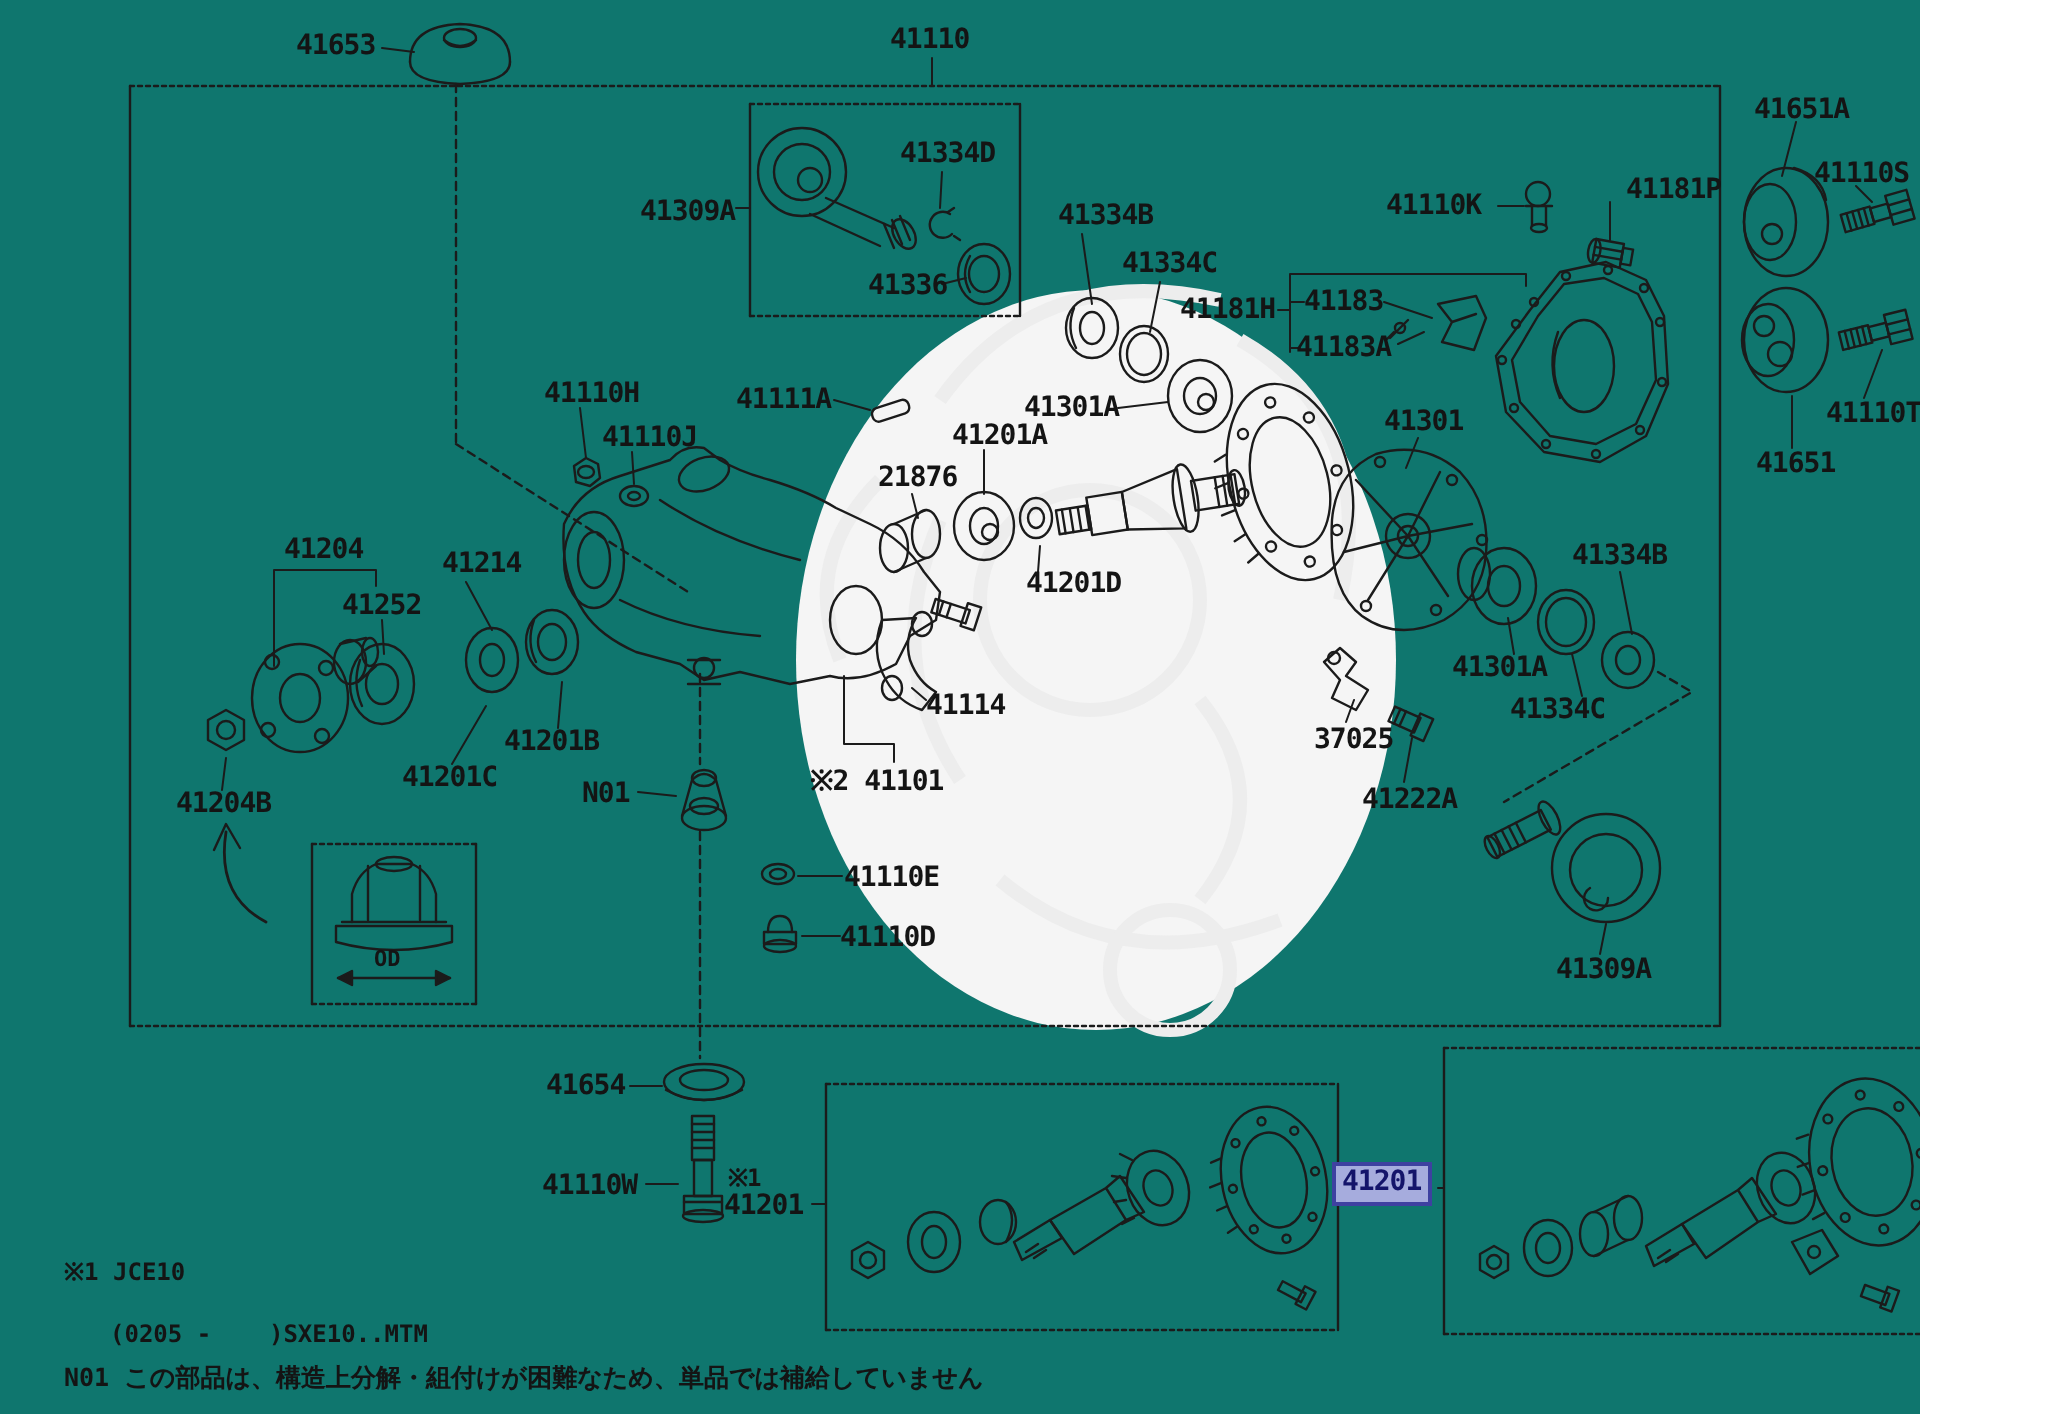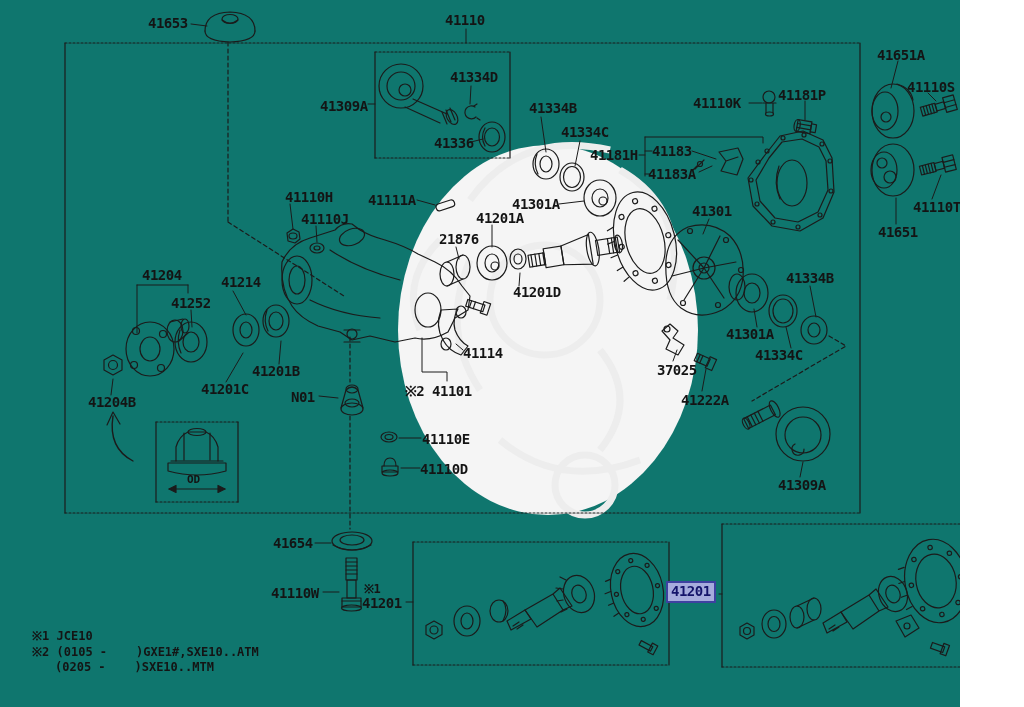--- a/index.html
+++ b/index.html
@@ -428,26 +428,26 @@
 <div class="pl" style="left:445px;top:13px">41110</div>
 <div class="pl" style="left:320px;top:99px">41309A</div>
 <div class="pl" style="left:450px;top:70px">41334D</div>
 <div class="pl" style="left:434px;top:136px">41336</div>
 <div class="pl" style="left:529px;top:101px">41334B</div>
 <div class="pl" style="left:561px;top:125px">41334C</div>
 <div class="pl" style="left:590px;top:148px">41181H</div>
 <div class="pl" style="left:652px;top:144px">41183</div>
 <div class="pl" style="left:648px;top:167px">41183A</div>
 <div class="pl" style="left:693px;top:96px">41110K</div>
-<div class="pl" style="left:778px;top:88px">41181P</div>
+<div class="pl" style="left:813px;top:88px">41181P</div>
 <div class="pl" style="left:877px;top:48px">41651A</div>
 <div class="pl" style="left:907px;top:80px">41110S</div>
 <div class="pl" style="left:913px;top:200px">41110T</div>
 <div class="pl" style="left:878px;top:225px">41651</div>
-<div class="pl" style="left:285px;top:190px">41110H</div>
+<div class="pl" style="left:272px;top:190px">41110H</div>
 <div class="pl" style="left:301px;top:212px">41110J</div>
 <div class="pl" style="left:368px;top:193px">41111A</div>
 <div class="pl" style="left:512px;top:197px">41301A</div>
 <div class="pl" style="left:476px;top:211px">41201A</div>
 <div class="pl" style="left:439px;top:232px">21876</div>
 <div class="pl" style="left:142px;top:268px">41204</div>
 <div class="pl" style="left:221px;top:275px">41214</div>
 <div class="pl" style="left:171px;top:296px">41252</div>
 <div class="pl" style="left:513px;top:285px">41201D</div>
 <div class="pl" style="left:252px;top:364px">41201B</div>
@@ -467,18 +467,18 @@
 <div class="pl" style="left:778px;top:478px">41309A</div>
 <div class="pl" style="left:273px;top:536px">41654</div>
 <div class="pl" style="left:271px;top:586px">41110W</div>
 <div class="pl" style="left:364px;top:583px;font-size:12px">※1</div>
 <div class="pl" style="left:362px;top:596px">41201</div>
 <div class="pl hl">41201</div>
 
 <div class="od" style="left:187px;top:474px">OD</div>
 
 <div class="lg" style="left:32px;top:629px">※1 JCE10</div>
-<div class="lg" style="left:32px;top:645px">※2 (0105 -    )GXE1#,SXE10..ATM</div>
 <div class="lg" style="left:55px;top:660px">(0205 -    )SXE10..MTM</div>
+<div class="lg note" style="left:32px;top:681px">N01 この部品は、構造上分解・組付けが困難なため、単品では補給していません</div>
 
 <div class="figcode" style="left:966px;top:689px">411598H</div>
 
 </div>
 
 </body></html>

